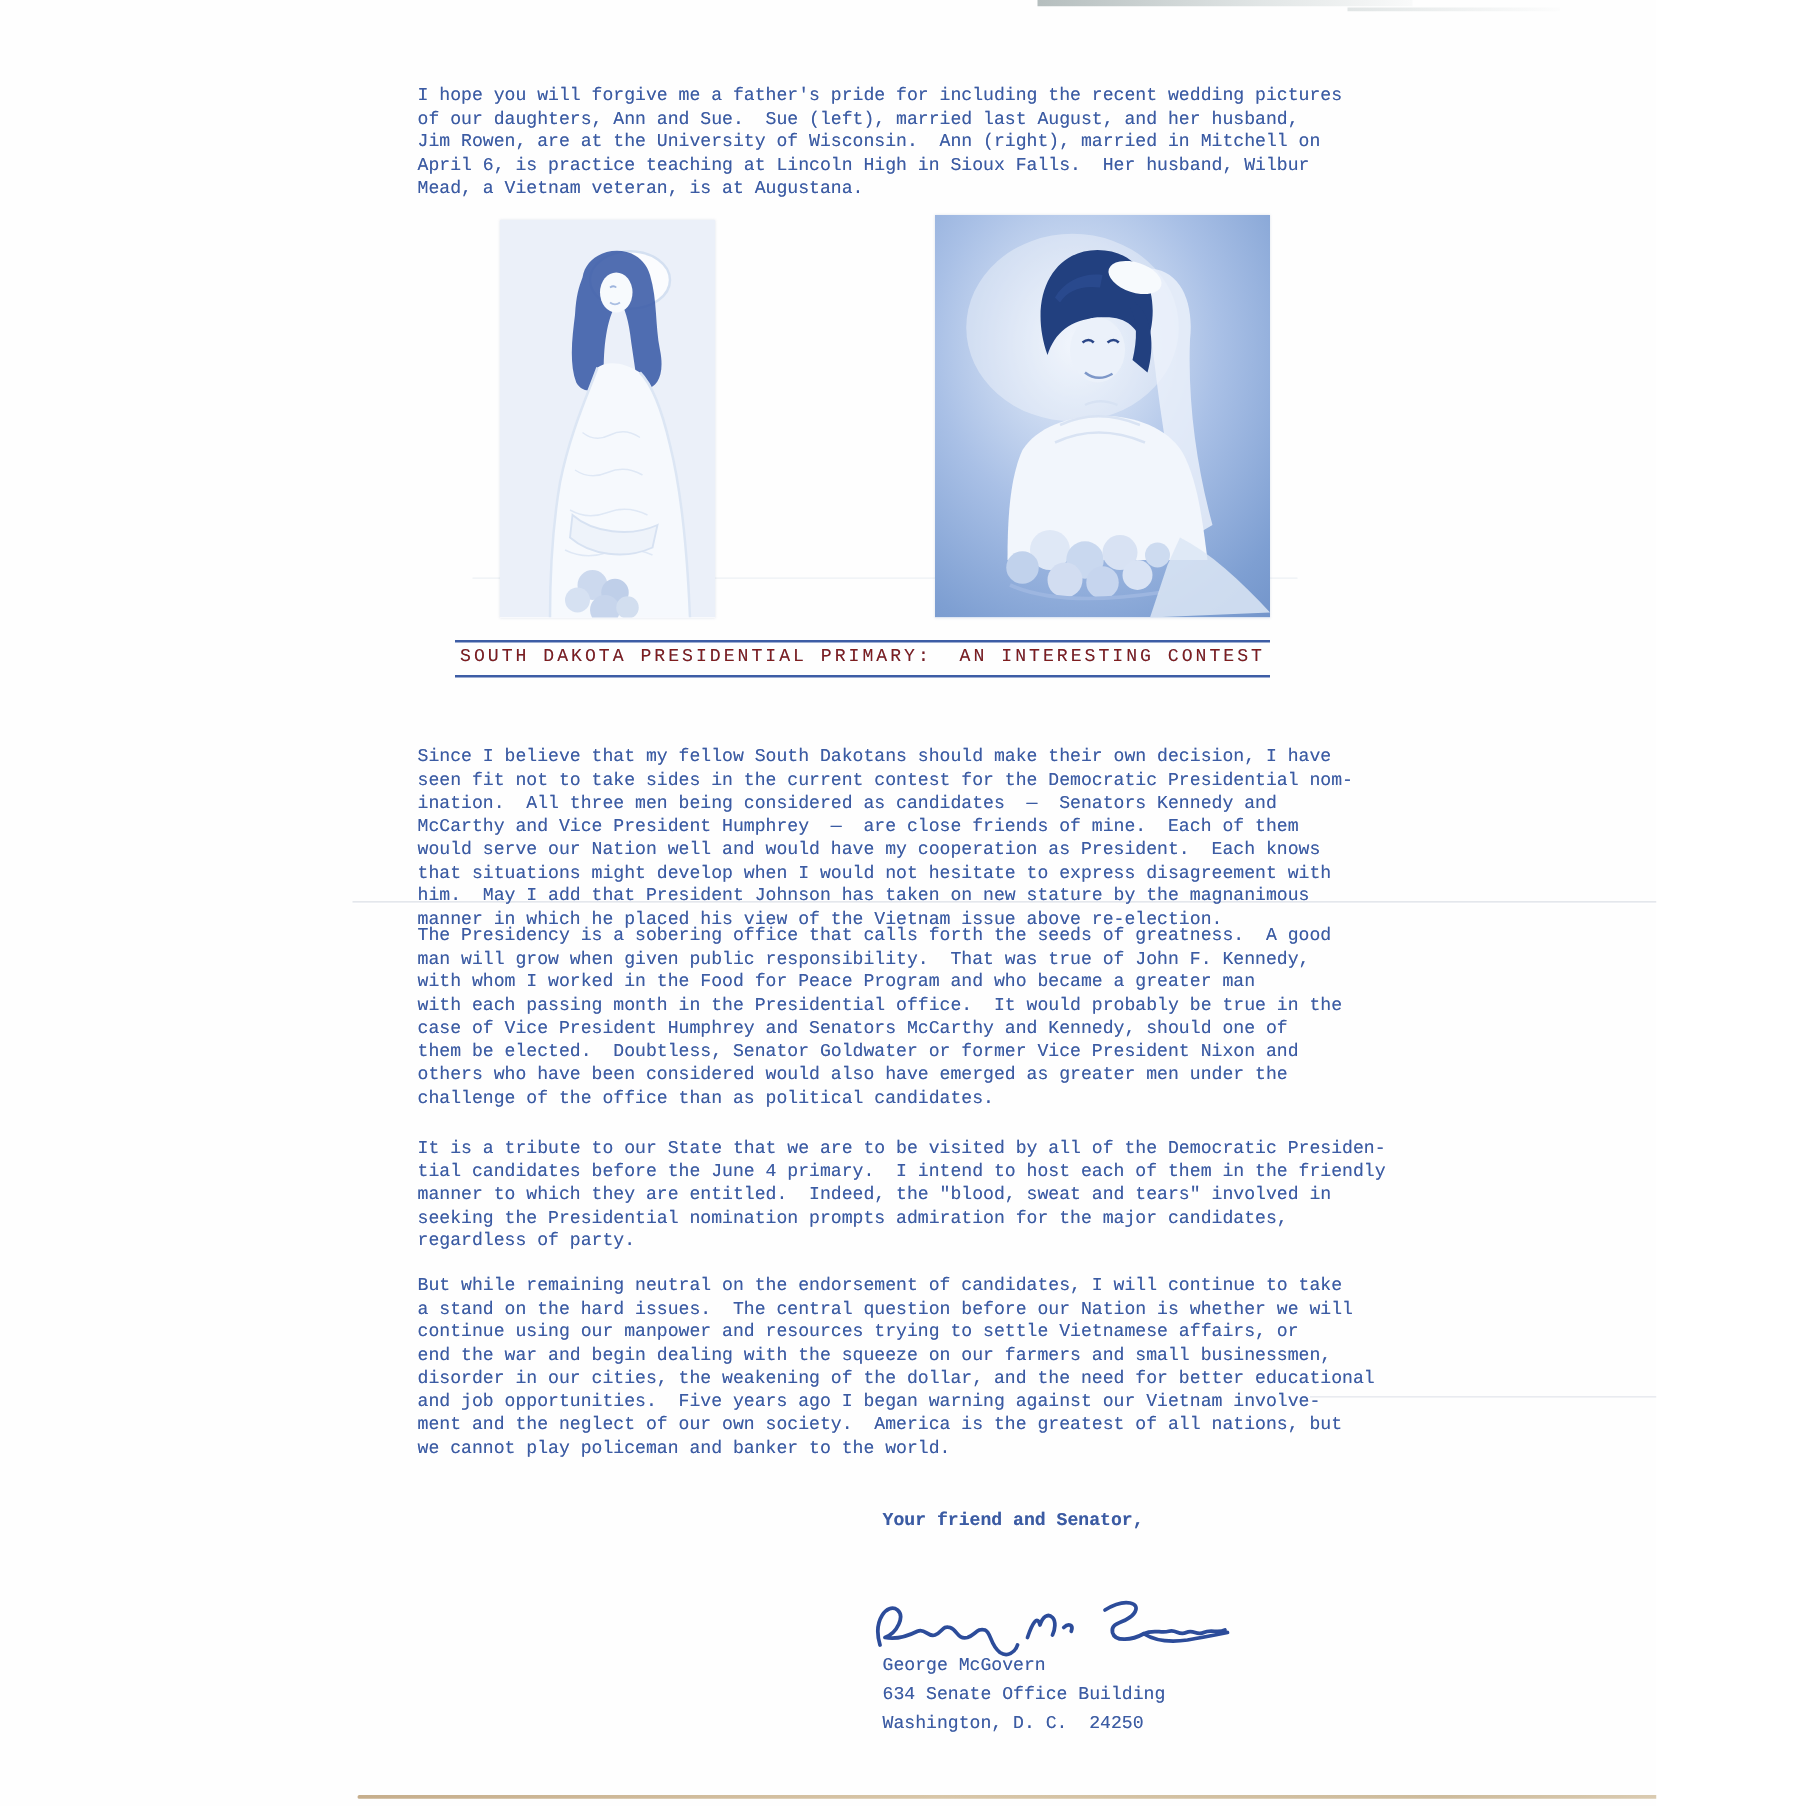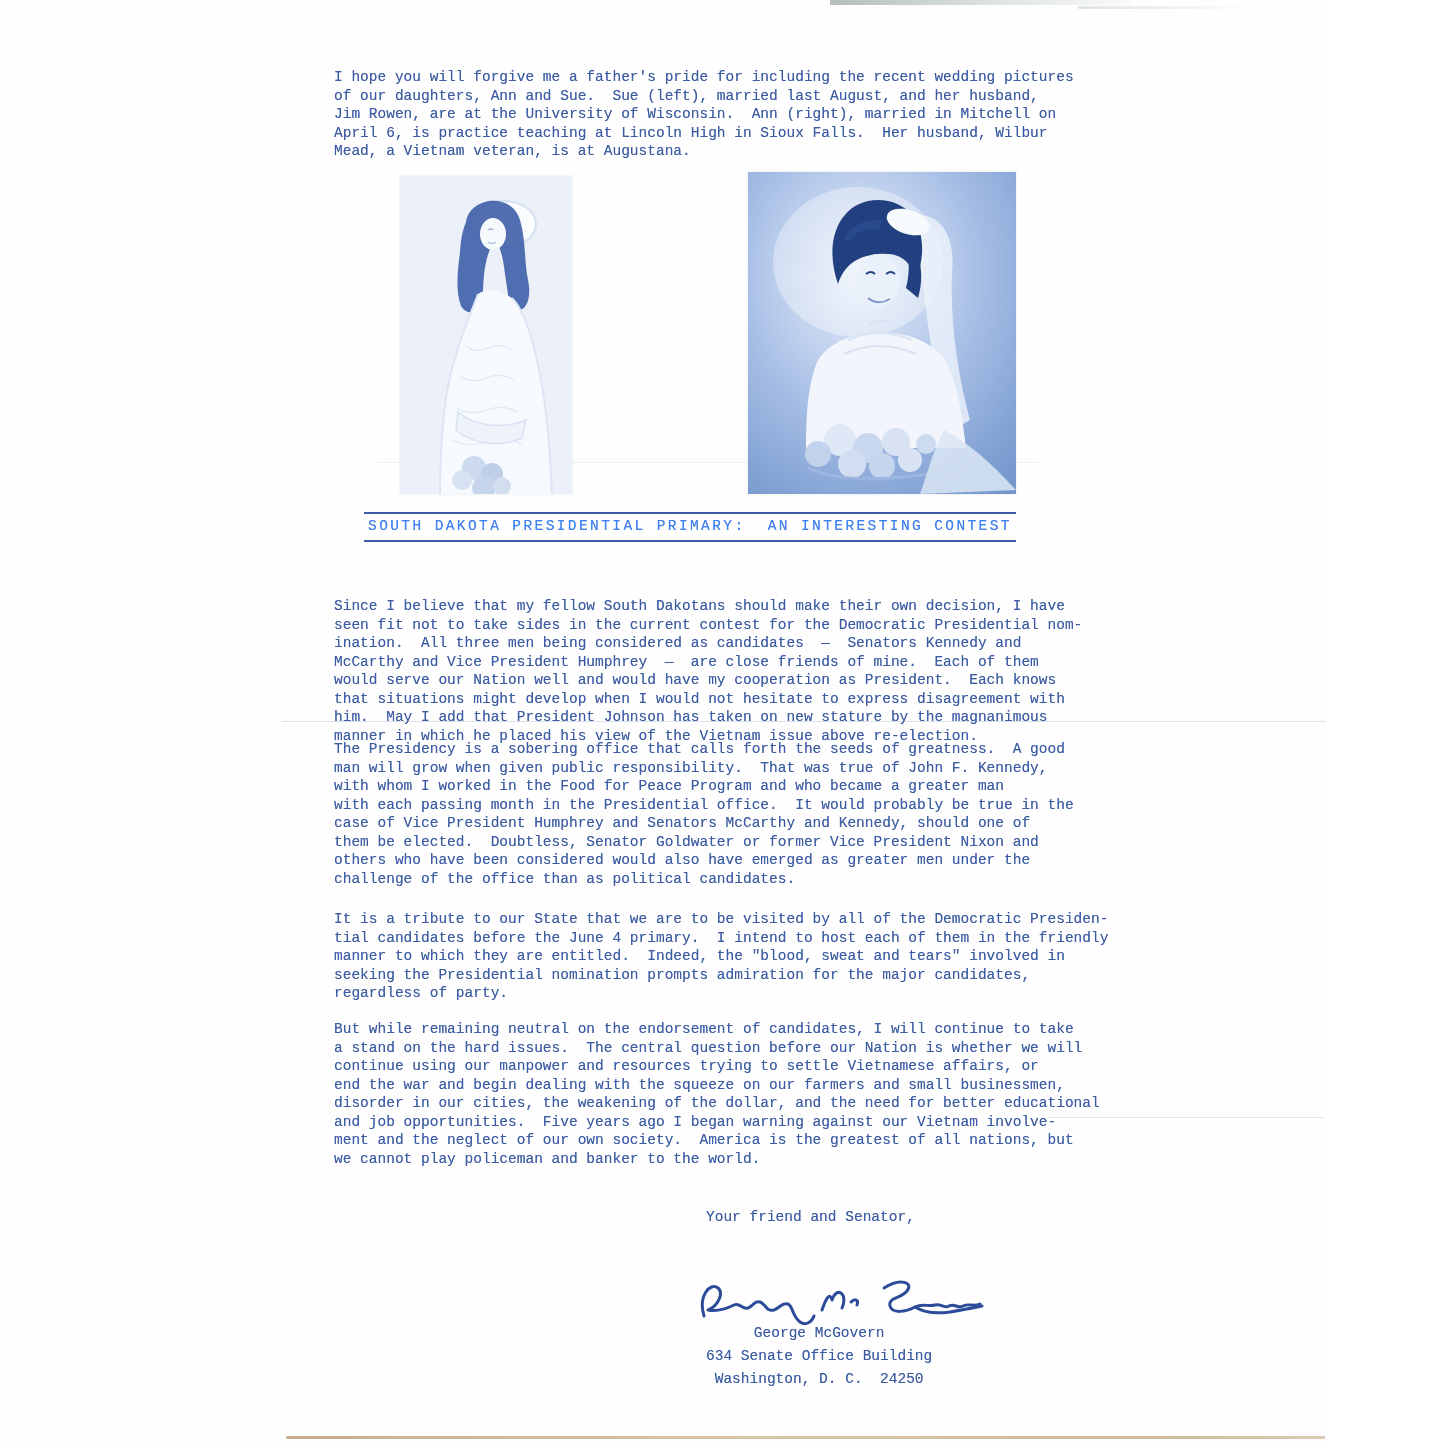--- a/index.html
+++ b/index.html
@@ -24,37 +24,38 @@
   .heading{
     position:absolute;
     left:364px;top:512px;width:652px;
     text-align:center;
     font-size:14.5px;
     letter-spacing:2.4px;
     padding:4px 0 6px 0;
     border-top:2px solid #3d5da5;
     border-bottom:2px solid #3d5da5;
     white-space:pre;
-    color:#3b82f6;
+    color:#7f1d1d;
     text-shadow:0 0 0.4px rgba(59,91,163,0.55);
   }
   .photo{
     position:absolute;margin:0;padding:0;
     box-shadow:0 0 2px rgba(120,140,180,0.25);
   }
   .photo svg{display:block;}
   .photo-left{left:400px;top:176px;width:172px;height:318px;}
   .photo-right{left:748px;top:172px;width:268px;height:322px;}
   .closing{
     position:absolute;left:706px;top:1209px;
     font-size:14.5px;white-space:pre;
     text-shadow:0 0 0.4px rgba(59,91,163,0.55);
+    font-weight:bold;
   }
   .signature{position:absolute;left:688px;top:1276px;width:300px;height:56px;}
-  .signer{position:absolute;left:706px;top:1322px;font-size:14.5px;line-height:23px;text-align:center;}
+  .signer{position:absolute;left:706px;top:1322px;font-size:14.5px;line-height:23px;}
   .signer div{white-space:pre;text-shadow:0 0 0.4px rgba(59,91,163,0.55);}
   
   .artifact-top{
     position:absolute;left:830px;top:0;width:300px;height:5px;
     background:linear-gradient(90deg,rgba(92,112,112,0.45),rgba(140,158,158,0.25) 60%,rgba(160,175,175,0.05));
   }
   .artifact-top2{
     position:absolute;left:1078px;top:6px;width:170px;height:3px;
     background:linear-gradient(90deg,rgba(120,140,140,0.22),rgba(160,175,175,0.02));
   }

